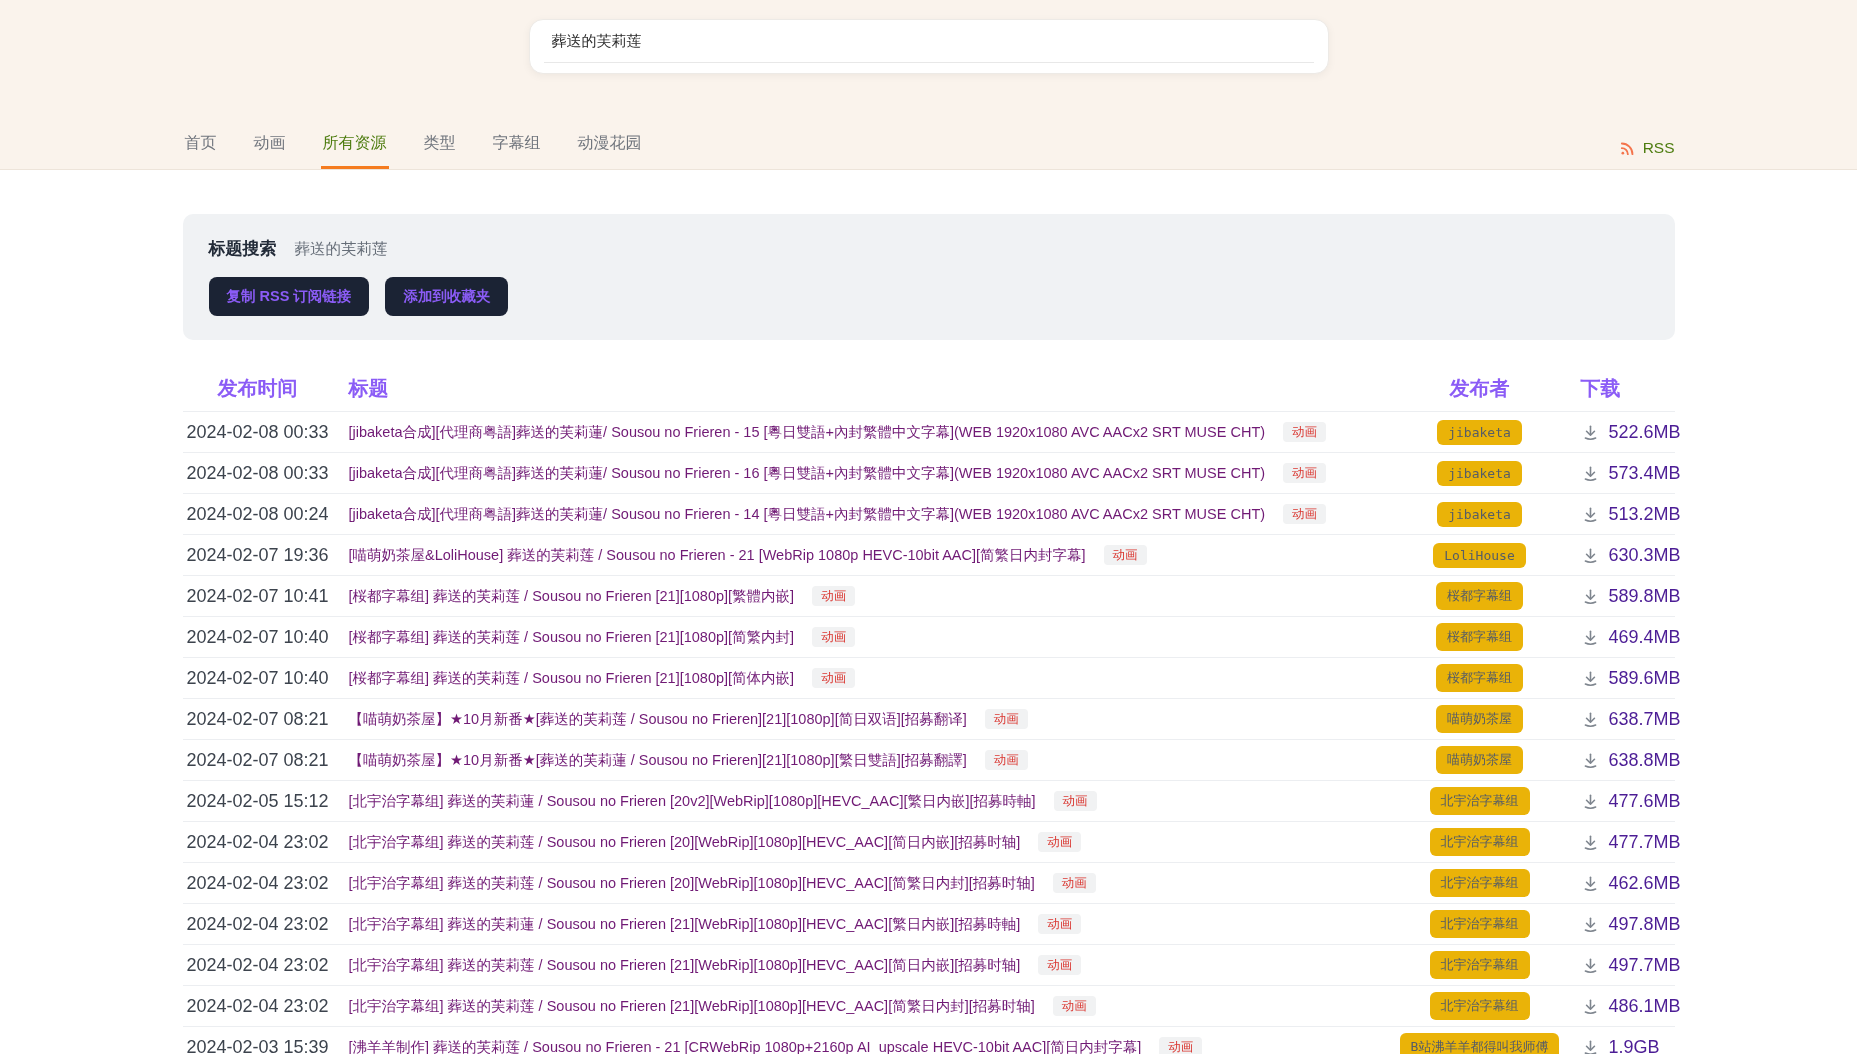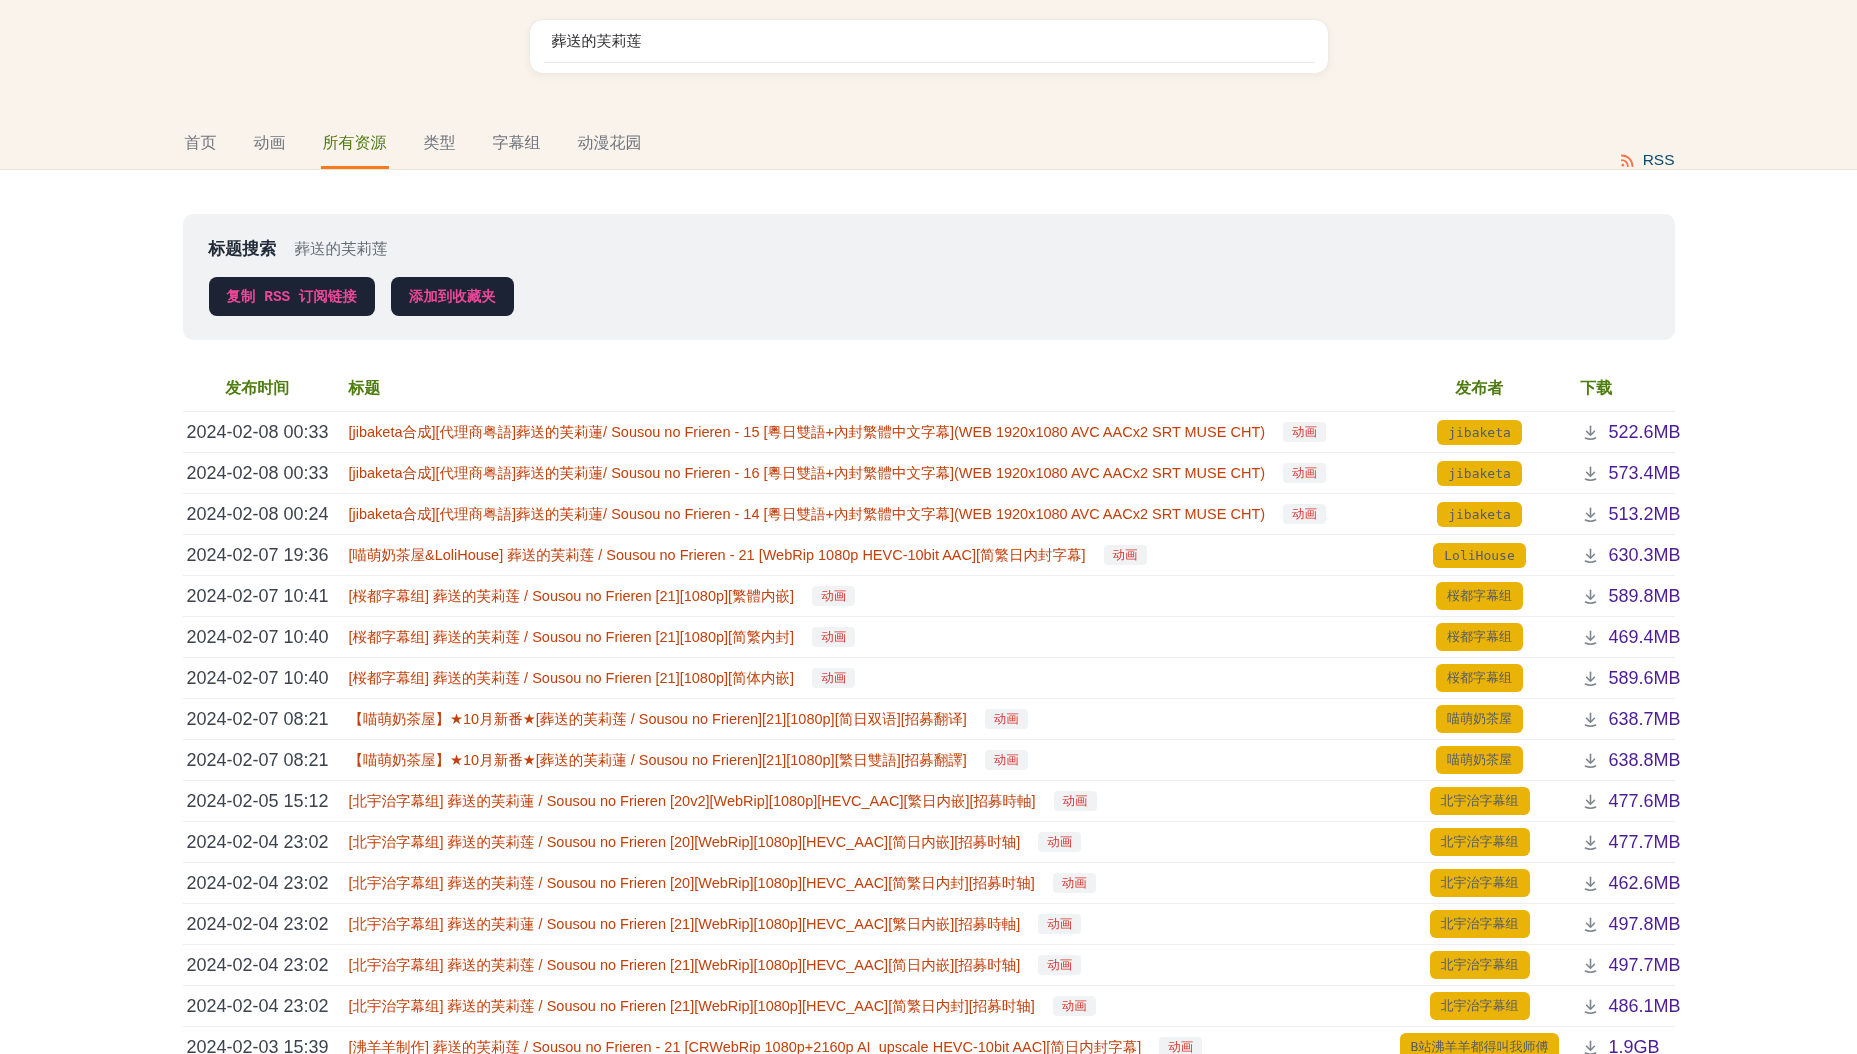--- a/index.html
+++ b/index.html
@@ -16,49 +16,49 @@
   .search-input { width:100%; height:42px; border:none; outline:none;
     border-bottom:1px solid #e8e8e8; background:transparent;
     font-size:15px; color:#2d2d2d; padding:0 8px;
     font-family:"Liberation Sans","DejaVu Sans",sans-serif; }
 
   .navrow { margin-top:auto; display:flex; align-items:flex-end; }
   .nav-item { font-size:16px; color:#70757d; padding:0 2px 12px;
     margin-right:33px; cursor:pointer; border-bottom:3px solid transparent; }
   .nav-item.active { color:#4d7c0f; border-bottom-color:#f57b1e; }
   .rss-link { margin-left:auto; display:flex; align-items:center; gap:7px;
-    color:#0c4a6e; font-size:15.5px; cursor:pointer; }
+    color:#4d7c0f; font-size:15.5px; padding-bottom:12px; cursor:pointer; }
   .rss-link svg { display:block; }
 
   
   .filter-panel { margin-top:44px; background:#f0f2f4; border-radius:10px;
     padding:23px 26px 24px; }
   .filter-line { display:flex; align-items:baseline; gap:18px; }
   .filter-label { font-size:17px; font-weight:bold; color:#222b38; }
   .filter-query { font-size:15.5px; color:#666e78; }
   .filter-buttons { margin-top:17px; display:flex; gap:16px; }
-  .navy-btn { background:#1b2334; color:#ec4899; border:none; border-radius:8px;
+  .navy-btn { background:#1b2334; color:#8b5cf6; border:none; border-radius:8px;
     padding:10px 18px; font-size:14.5px; font-weight:600; cursor:pointer;
-    font-family:Liberation Mono, monospace;text-align:right; }
+    font-family:Liberation Sans, sans-serif;text-align:right; }
 
   
   .rtable { margin-top:26px; }
   .thead, .trow { display:grid; grid-template-columns:150px 1fr 150px 120px;
     align-items:center; border-bottom:1px solid #eceef1; }
-  .thead { height:46px; font-size:16px; font-weight:bold; color:#4d7c0f; }
+  .thead { height:46px; font-size:20px; font-weight:bold; color:#8b5cf6; }
   .h-time { text-align:center; }
   .h-title { padding-left:16px; }
   .h-pub { text-align:center; }
   .h-dl { padding-left:26px; }
 
   .trow { height:41px; }
   .col-time { text-align:center; font-size:18px; color:#3c434d; white-space:nowrap; }
   .col-title { display:flex; align-items:center; gap:18px; padding-left:16px;
     overflow:hidden; white-space:nowrap; }
-  .title-link { color:#c2410c; font-size:14.5px; text-decoration:none;
+  .title-link { color:#701a75; font-size:14.5px; text-decoration:none;
     white-space:nowrap; cursor:pointer; }
   .tag { background:#f1f2f3; color:#da3832; font-size:12.5px; line-height:1;
     padding:4px 9px; border-radius:4px; flex-shrink:0; cursor:pointer; }
   .col-pub { display:flex; justify-content:center; }
   .pub-pill { background:#eab308; color:#565d66; font-size:13px;
     font-family:"DejaVu Sans Mono","Liberation Mono",monospace;
     padding:5px 11px; border-radius:6px; white-space:nowrap; cursor:pointer; }
   .col-dl { display:flex; align-items:center; gap:9px; padding-left:26px; }
   .dl-icon { display:flex; cursor:pointer; }
   .dl-size { color:#4c1d95; font-size:18px; white-space:nowrap; }

